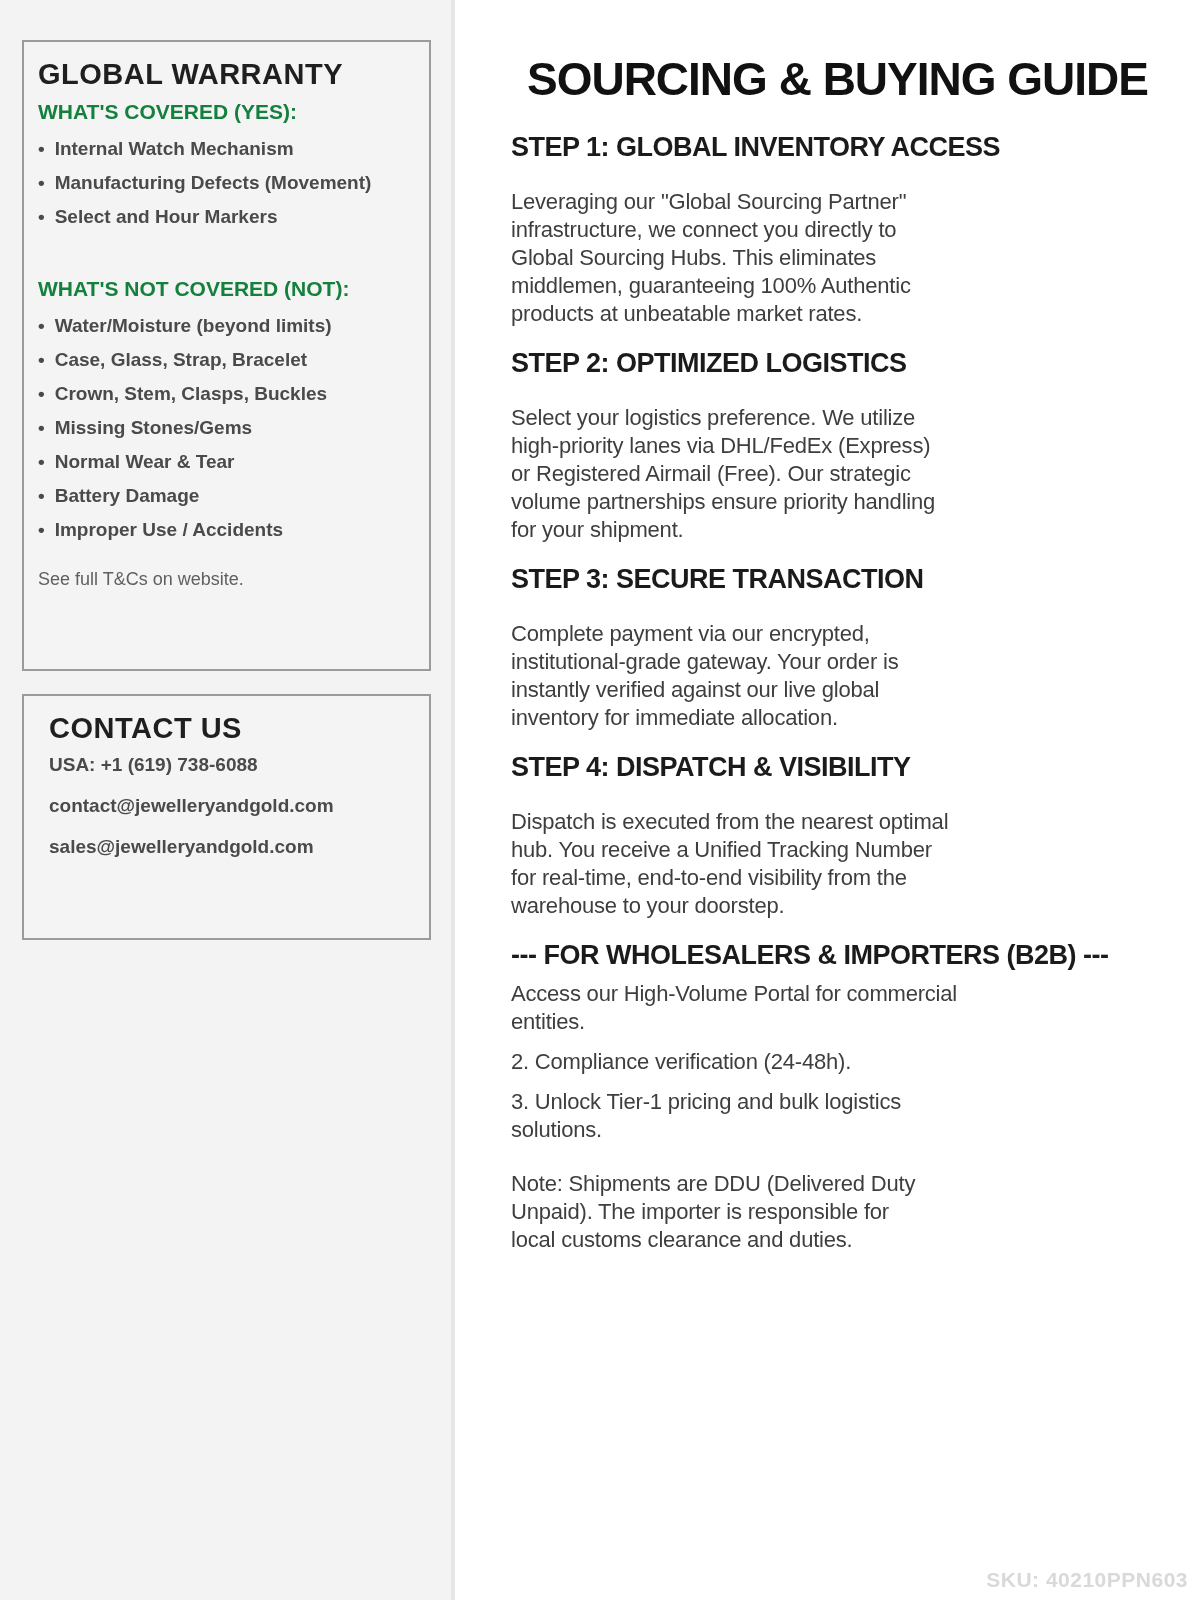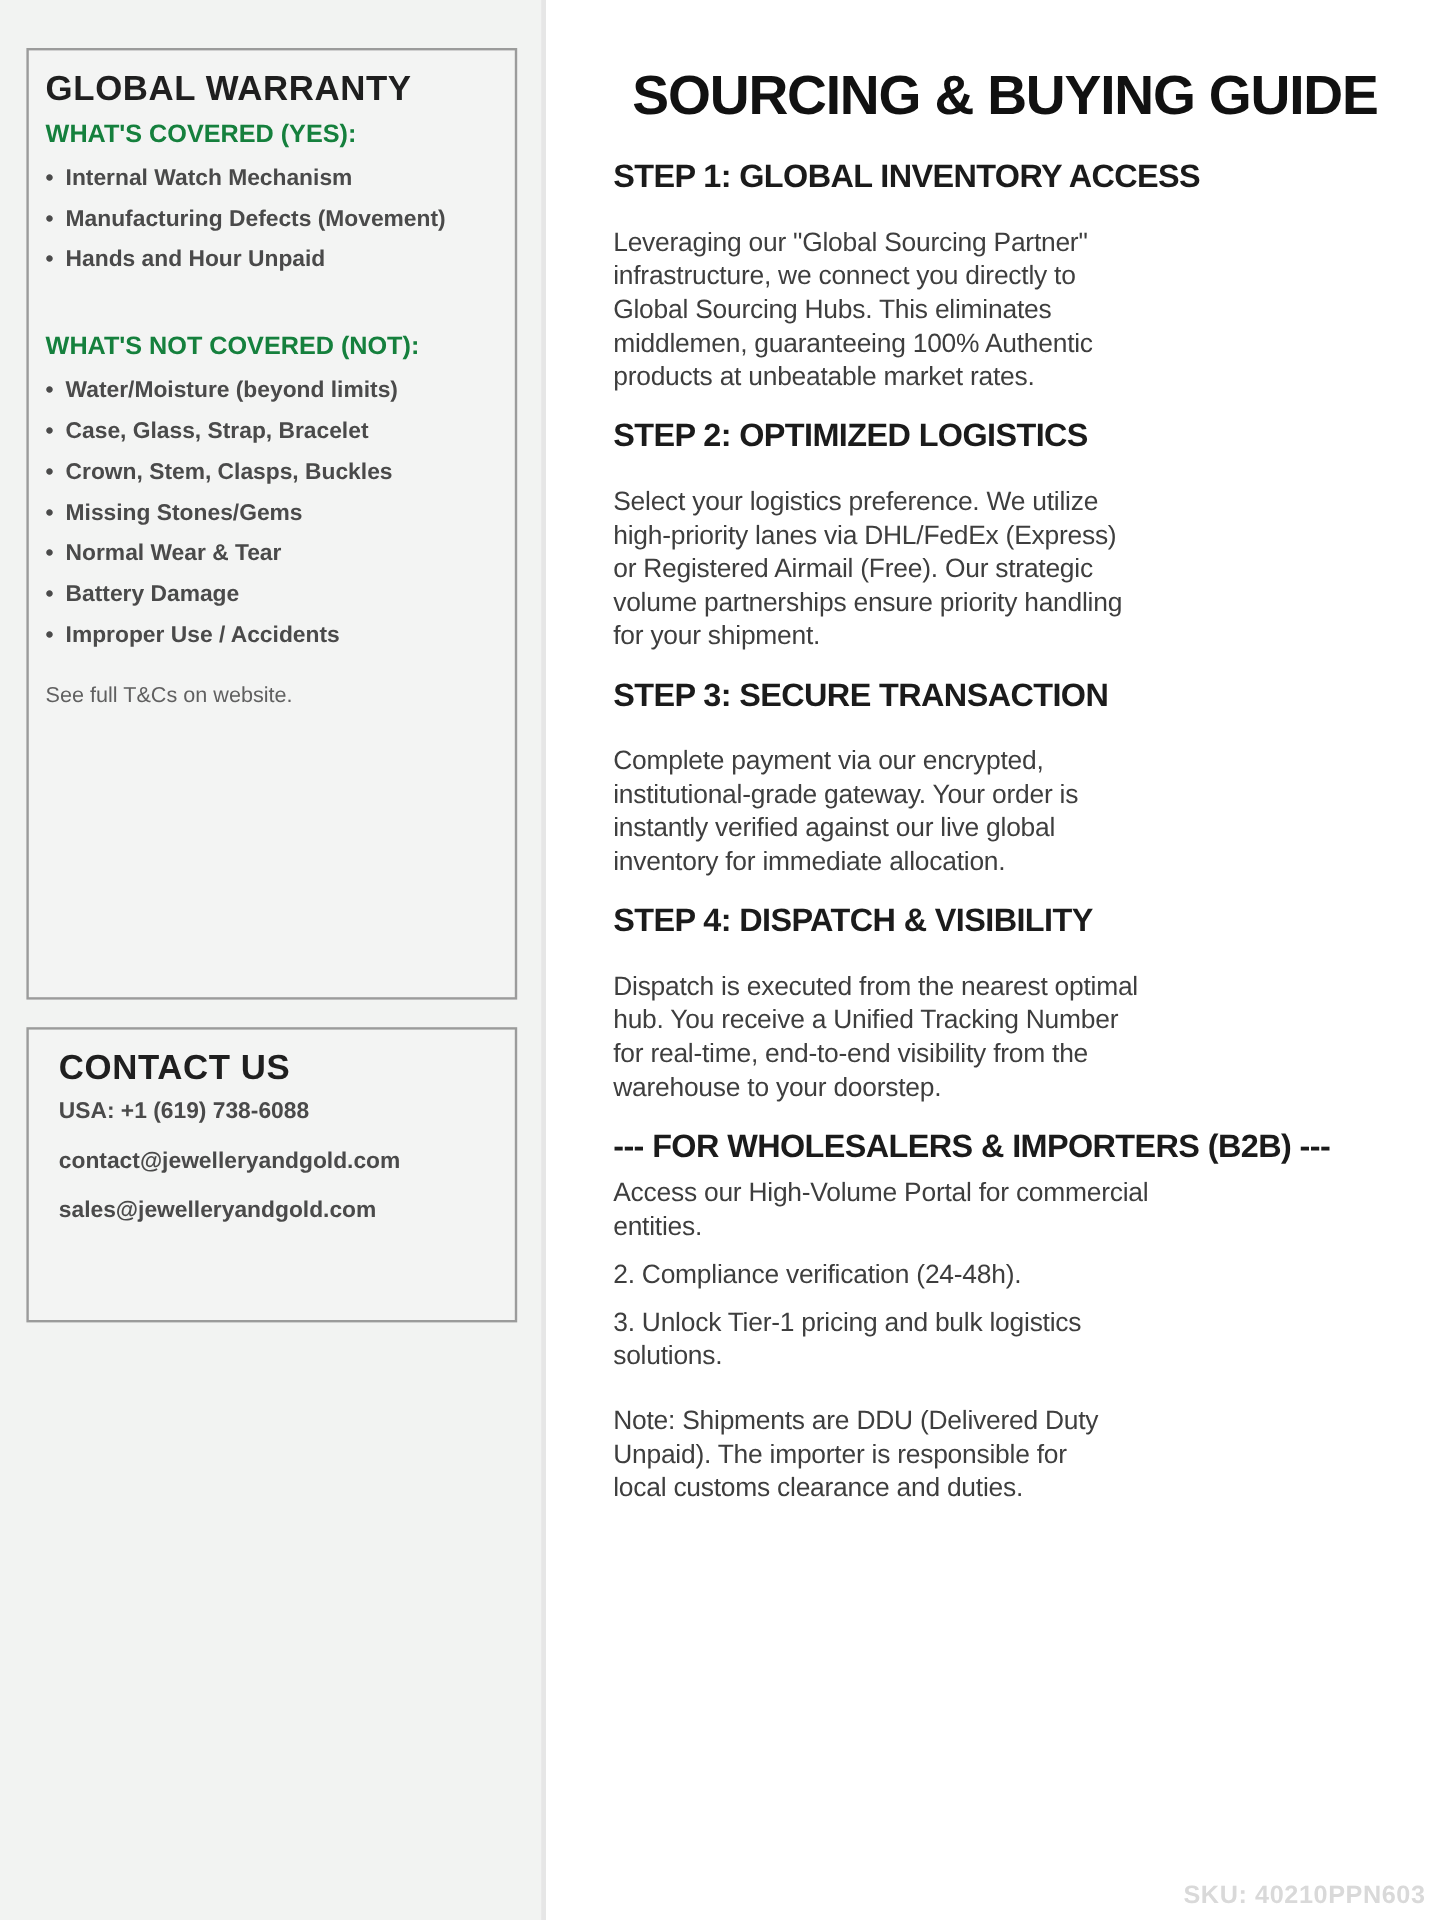--- a/index.html
+++ b/index.html
@@ -15,21 +15,21 @@
     background:#f2f3f2;border-right:4px solid #e6e6e6;
     box-sizing:content-box;
   }
   .panel{
     box-sizing:border-box;
     margin-left:22px;margin-right:20px;
     border:2px solid #9b9b9b;
     padding:16px 14px;
     background:#f3f4f3;
   }
-  .panel-warranty{margin-top:40px;height:793px;}
+  .panel-warranty{margin-top:40px;height:631px;}
   .panel-terms{margin-top:27px;height:348px;}
   .panel-contact{margin-top:23px;height:246px;padding-left:25px;}
   .panel-title{
     margin:0 0 10px 0;
     font-size:29px;line-height:32px;font-weight:700;
     letter-spacing:.5px;color:#1f1f1f;
   }
   .group-heading{
     margin:0 0 14px 0;
     font-size:21px;line-height:24px;font-weight:700;color:#15803d;
@@ -91,21 +91,21 @@
 <body>
 
 <aside class="sidebar">
 
   <section class="panel panel-warranty">
     <h2 class="panel-title">GLOBAL WARRANTY</h2>
     <h4 class="group-heading">WHAT'S COVERED (YES):</h4>
     <ul class="bullets">
         <li>Internal Watch Mechanism</li>
         <li>Manufacturing Defects (Movement)</li>
-        <li>Hands and Hour Unpaid</li>
+        <li>Select and Hour Markers</li>
       </ul>
     <h4 class="group-heading group-b">WHAT'S NOT COVERED (NOT):</h4>
     <ul class="bullets">
         <li>Water/Moisture (beyond limits)</li>
         <li>Case, Glass, Strap, Bracelet</li>
         <li>Crown, Stem, Clasps, Buckles</li>
         <li>Missing Stones/Gems</li>
         <li>Normal Wear &amp; Tear</li>
         <li>Battery Damage</li>
         <li>Improper Use / Accidents</li>

